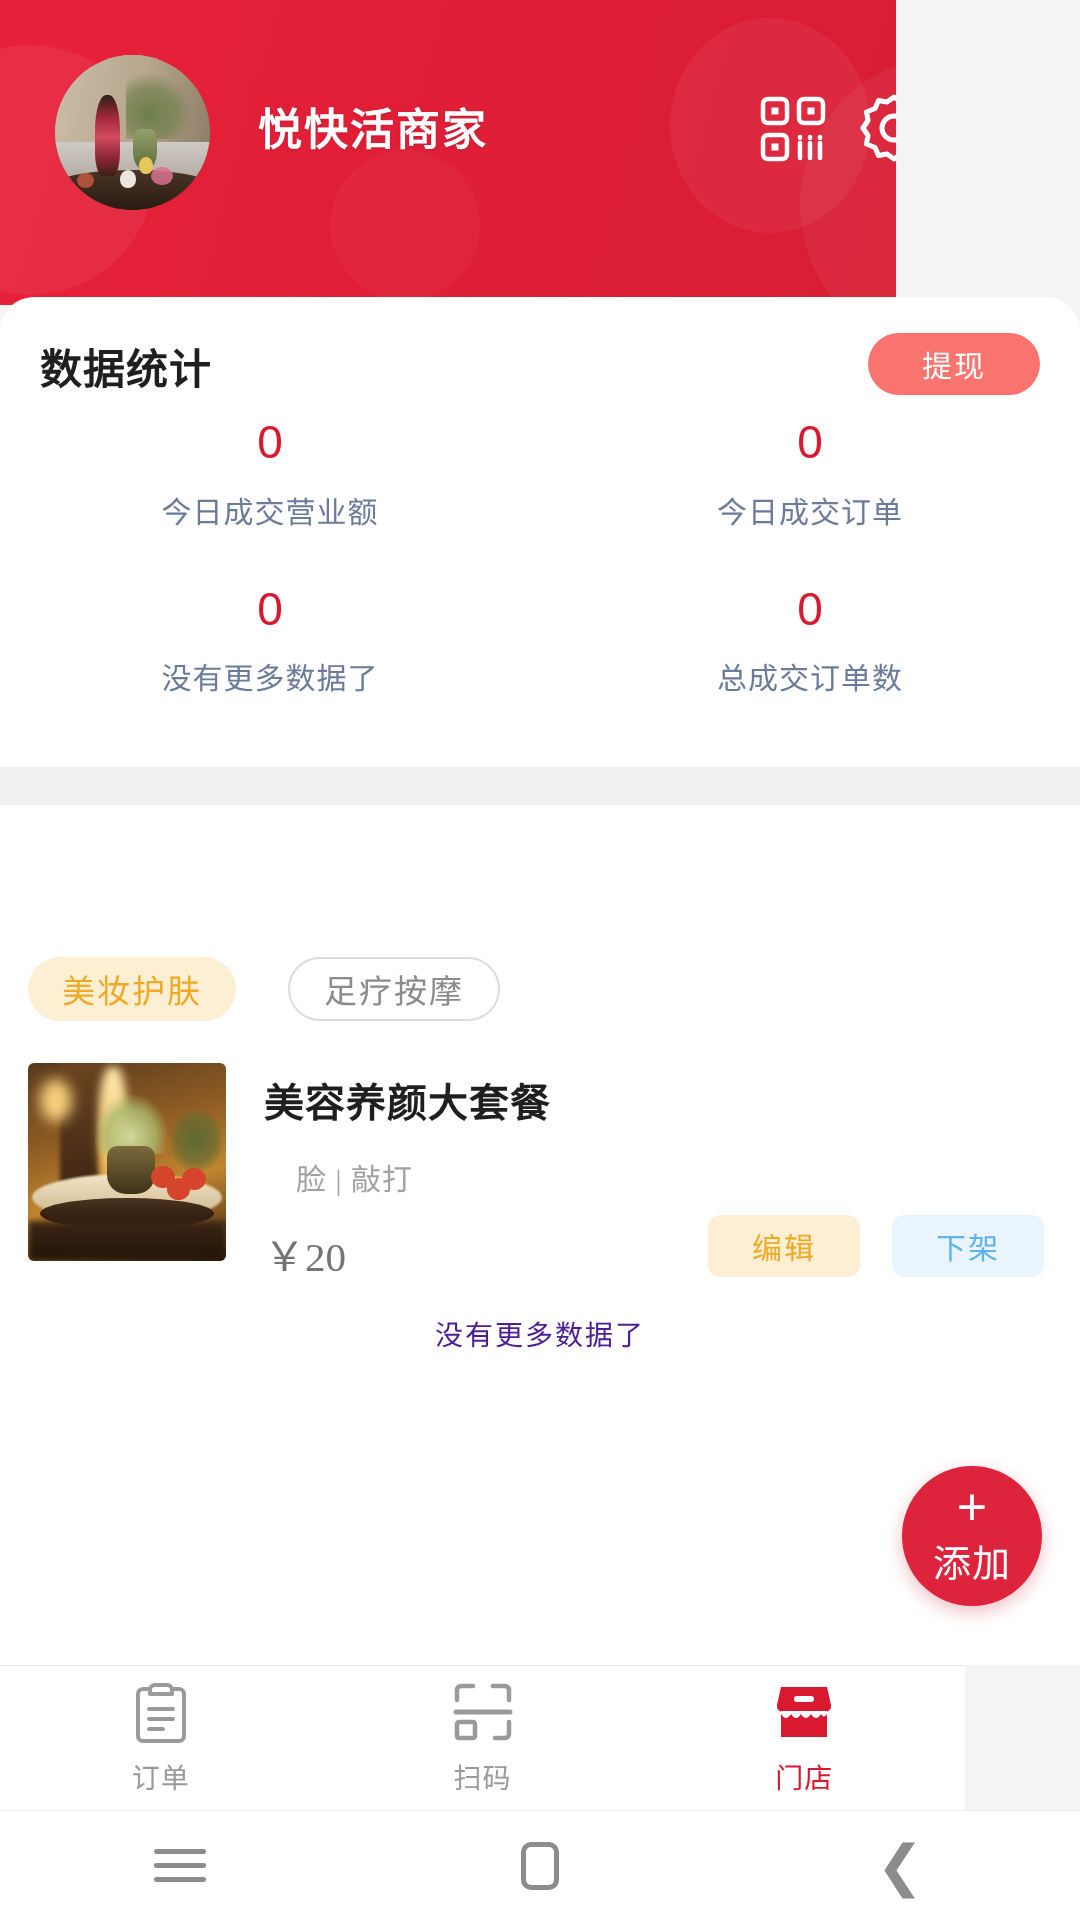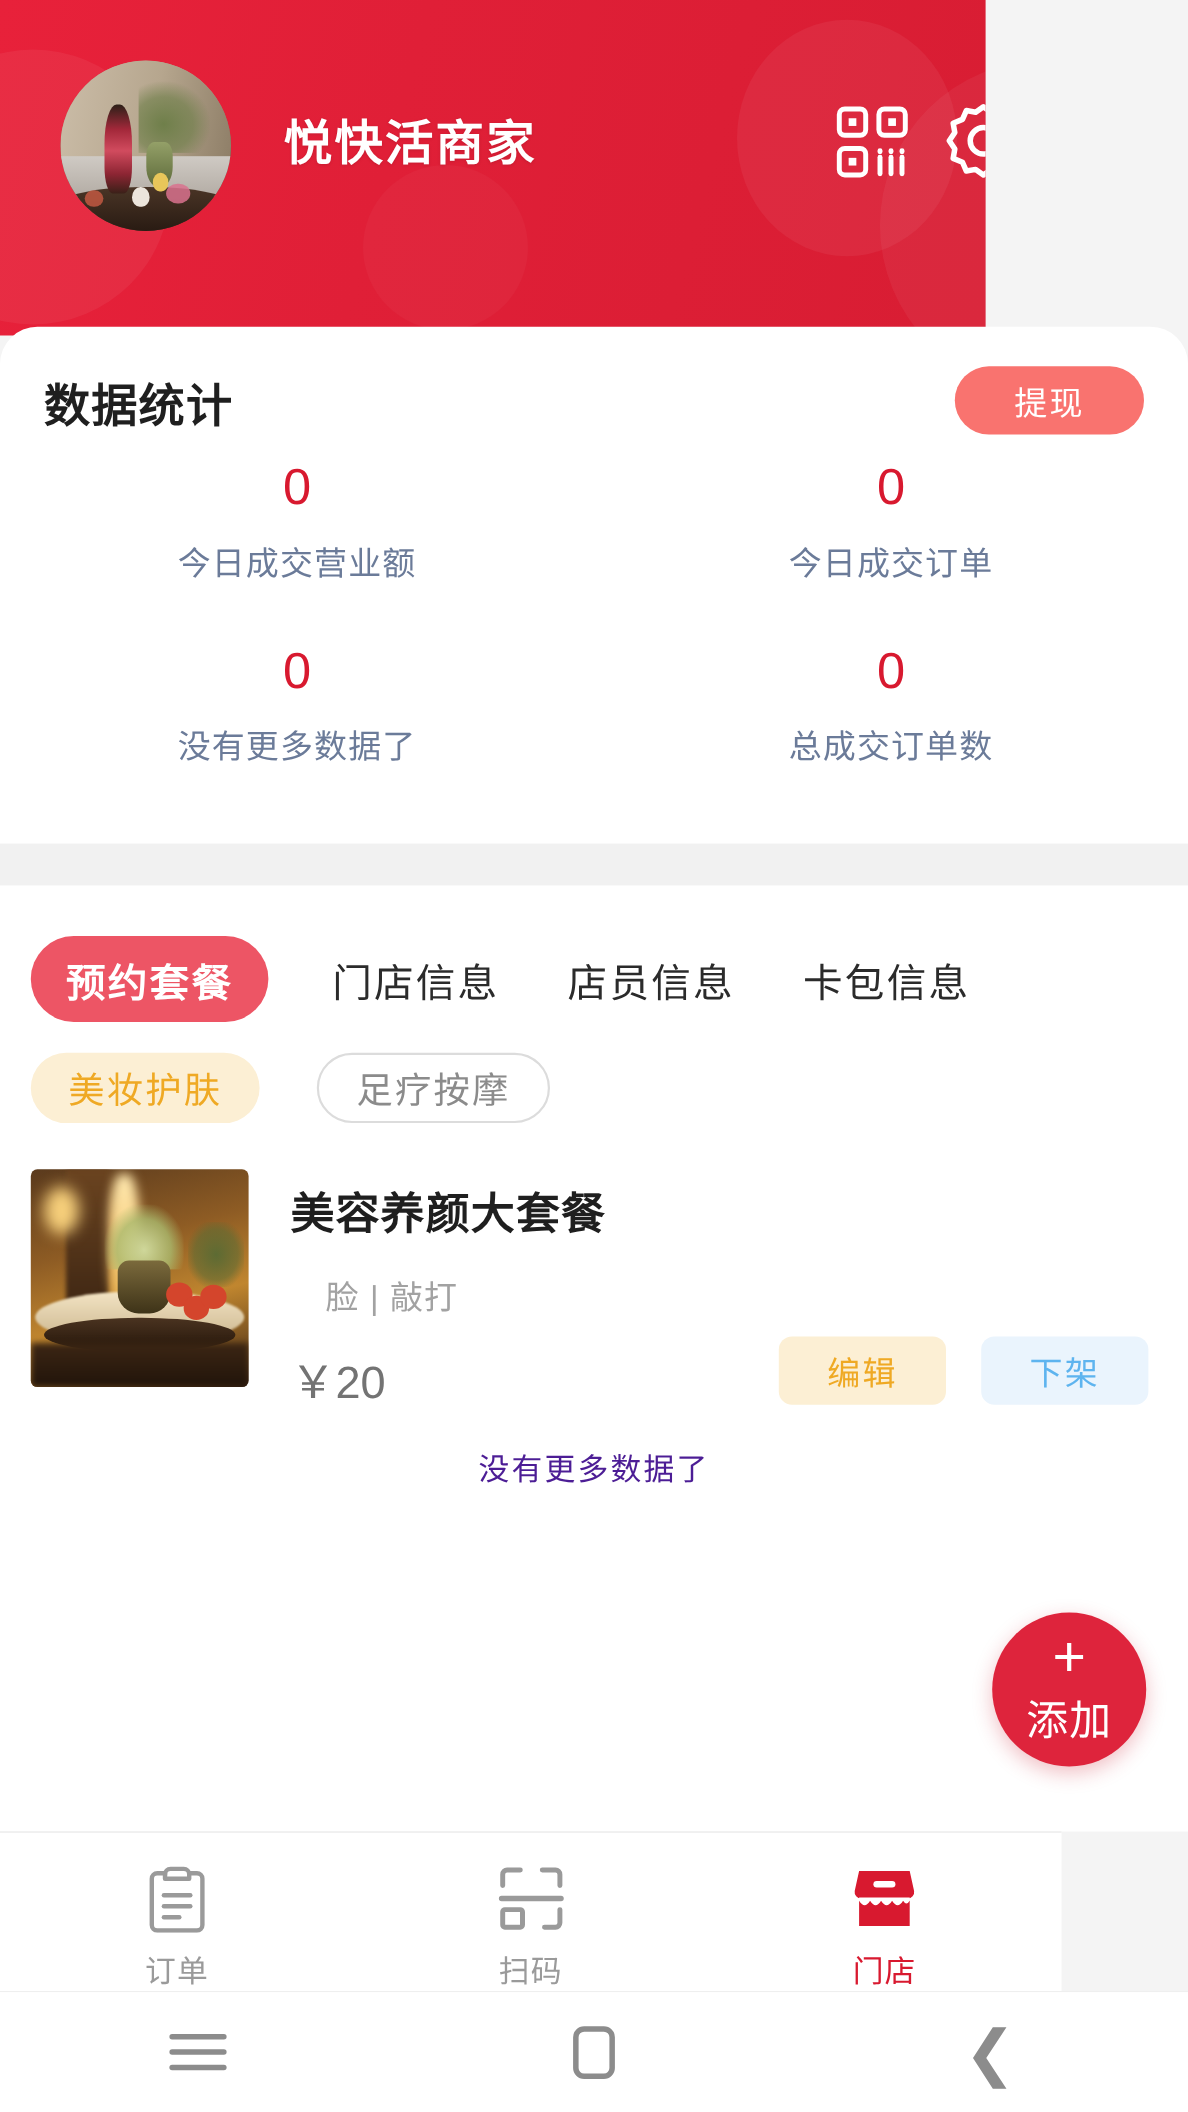--- a/index.html
+++ b/index.html
@@ -100,21 +100,21 @@
 
   .chips { position:absolute; left:28px; top:152px; display:flex; align-items:center; }
   .chip {
     height:64px; border-radius:33px; display:flex; align-items:center; justify-content:center;
     font-size:33px; letter-spacing:2px; cursor:pointer; padding:0 34px;
   }
   .chip.sel { background:#fcefd4; color:#efa924; }
   .chip.unsel { background:#fff; color:#8b8b8b; border:2px solid #dcdcdc; margin-left:52px; }
 
   
-  .prod { position:absolute; left:0; top:258px; width:1080px; height:210px; }
+  .prod { position:absolute; left:0; top:258px; width:1080px; height:210px;font-family:Liberation Serif, serif; }
   .prod-thumb {
     position:absolute; left:28px; top:0; width:198px; height:198px; border-radius:6px;
     overflow:hidden; background:linear-gradient(165deg,#5a3a1d 0%,#8e5c24 35%,#c0862f 62%,#3a2212 100%);
   }
   .pt-glow1 { position:absolute; left:36%; top:2%; width:14%; height:62%;
     background:linear-gradient(180deg,#ffe9b0,#f0b752); filter:blur(5px); border-radius:40%; }
   .pt-glow2 { position:absolute; left:6%; top:8%; width:16%; height:22%;
     background:#f6cf7b; filter:blur(7px); border-radius:50%; }
   .pt-col { position:absolute; left:16%; top:0; width:20%; height:68%;
     background:linear-gradient(180deg,#6b4420,#3c2513); filter:blur(2px); }
@@ -154,21 +154,21 @@
     border-radius:50%; background:#de243c; color:#fff;
     display:flex; flex-direction:column; align-items:center; justify-content:center;
     box-shadow:0 6px 18px rgba(200,30,45,.28); cursor:pointer;
   }
   .fab-plus { font-size:52px; line-height:.9; font-weight:300; margin-bottom:2px; }
   .fab-label { font-size:38px; letter-spacing:1px; }
 
   
   .bottom-nav {
     position:absolute; left:0; top:1665px; width:965px; height:145px;
-    background:#fff; border-top:1px solid #e6e6e6; display:flex;align-items:flex-end;
+    background:#fff; border-top:1px solid #e6e6e6; display:flex;
   }
   .nav-item { flex:1; display:flex; flex-direction:column; align-items:center; justify-content:center; cursor:pointer; }
   .nav-icon { height:64px; display:flex; align-items:center; justify-content:center; }
   .nav-label { margin-top:12px; font-size:28px; color:#9a9a9a; letter-spacing:1px; }
   .nav-item.active .nav-label { color:#d8192f; }
 
   
   .sys-nav {
     position:absolute; left:0; top:1810px; width:1080px; height:110px;
     background:#fff; border-top:1px solid #efefef; display:flex;
@@ -263,26 +263,20 @@
         <div class="stat-value">0</div>
         <div class="stat-label">总成交订单数</div>
       </div>
     </div>
   </div>
 
   <div class="gap"></div>
 
   <div class="panel">
 
-    <div class="tabs">
-      <div class="tab t0">预约套餐</div>
-      <div class="tab t1">门店信息</div>
-      <div class="tab t2">店员信息</div>
-      <div class="tab t3">卡包信息</div>
-    </div>
 
     <div class="chips">
       <div class="chip sel">美妆护肤</div>
       <div class="chip unsel">足疗按摩</div>
     </div>
 
     <div class="prod">
       <div class="prod-thumb">
         <div class="pt-col"></div>
           <div class="pt-glow2"></div>

